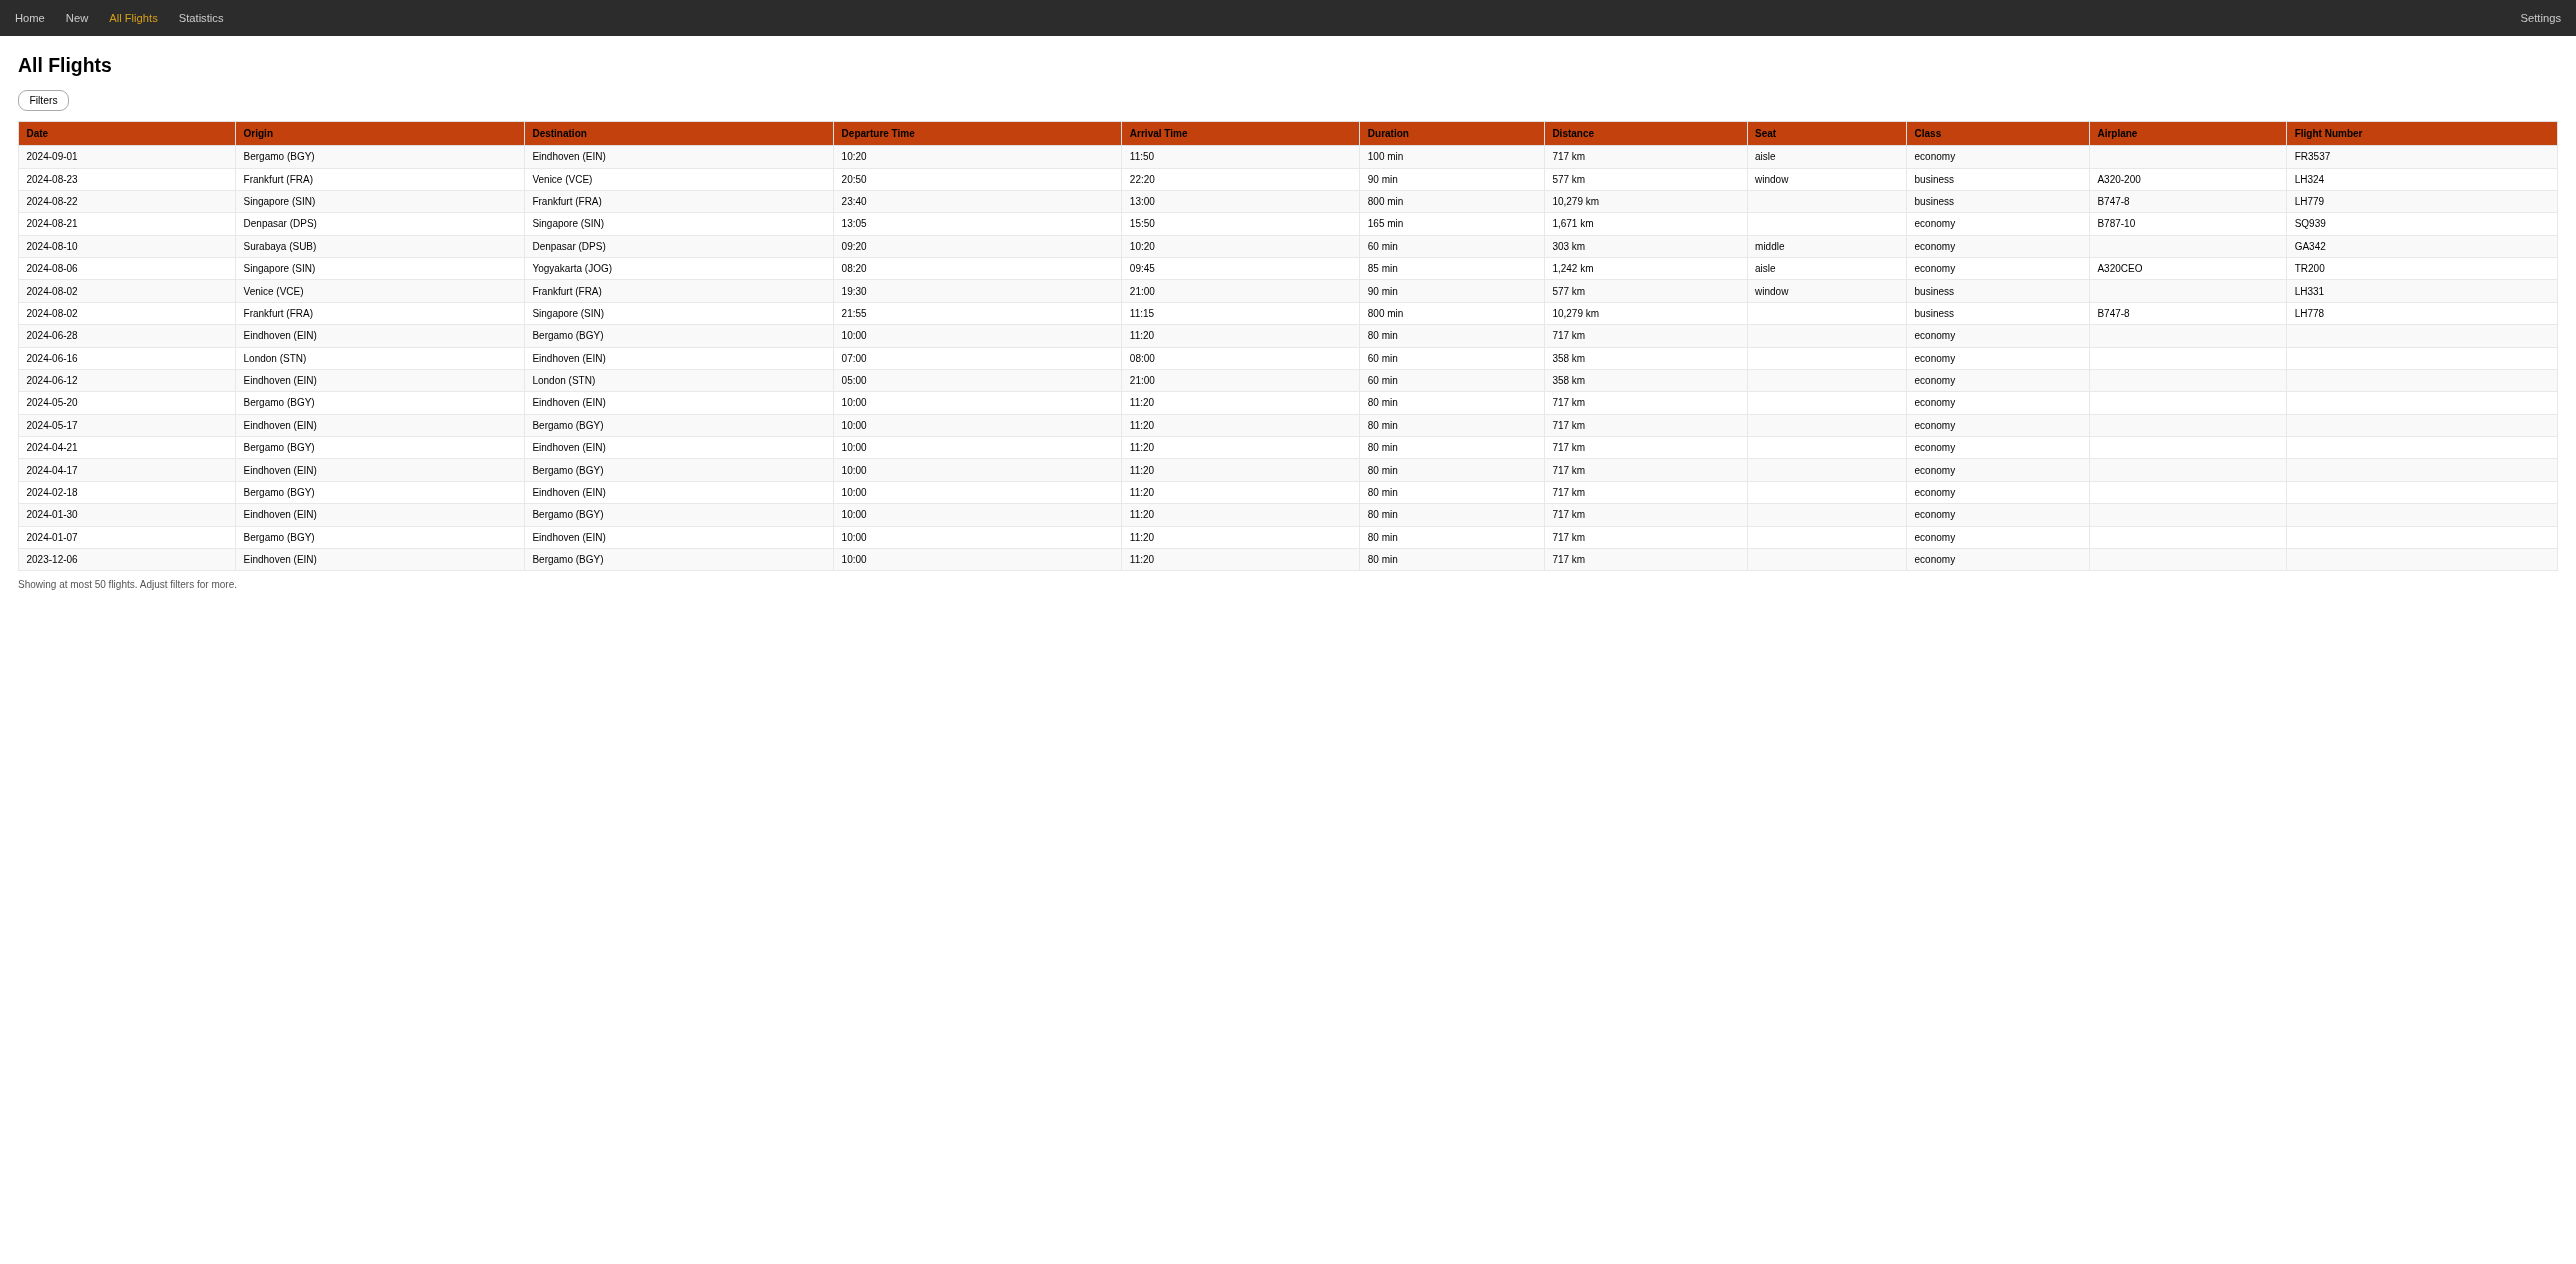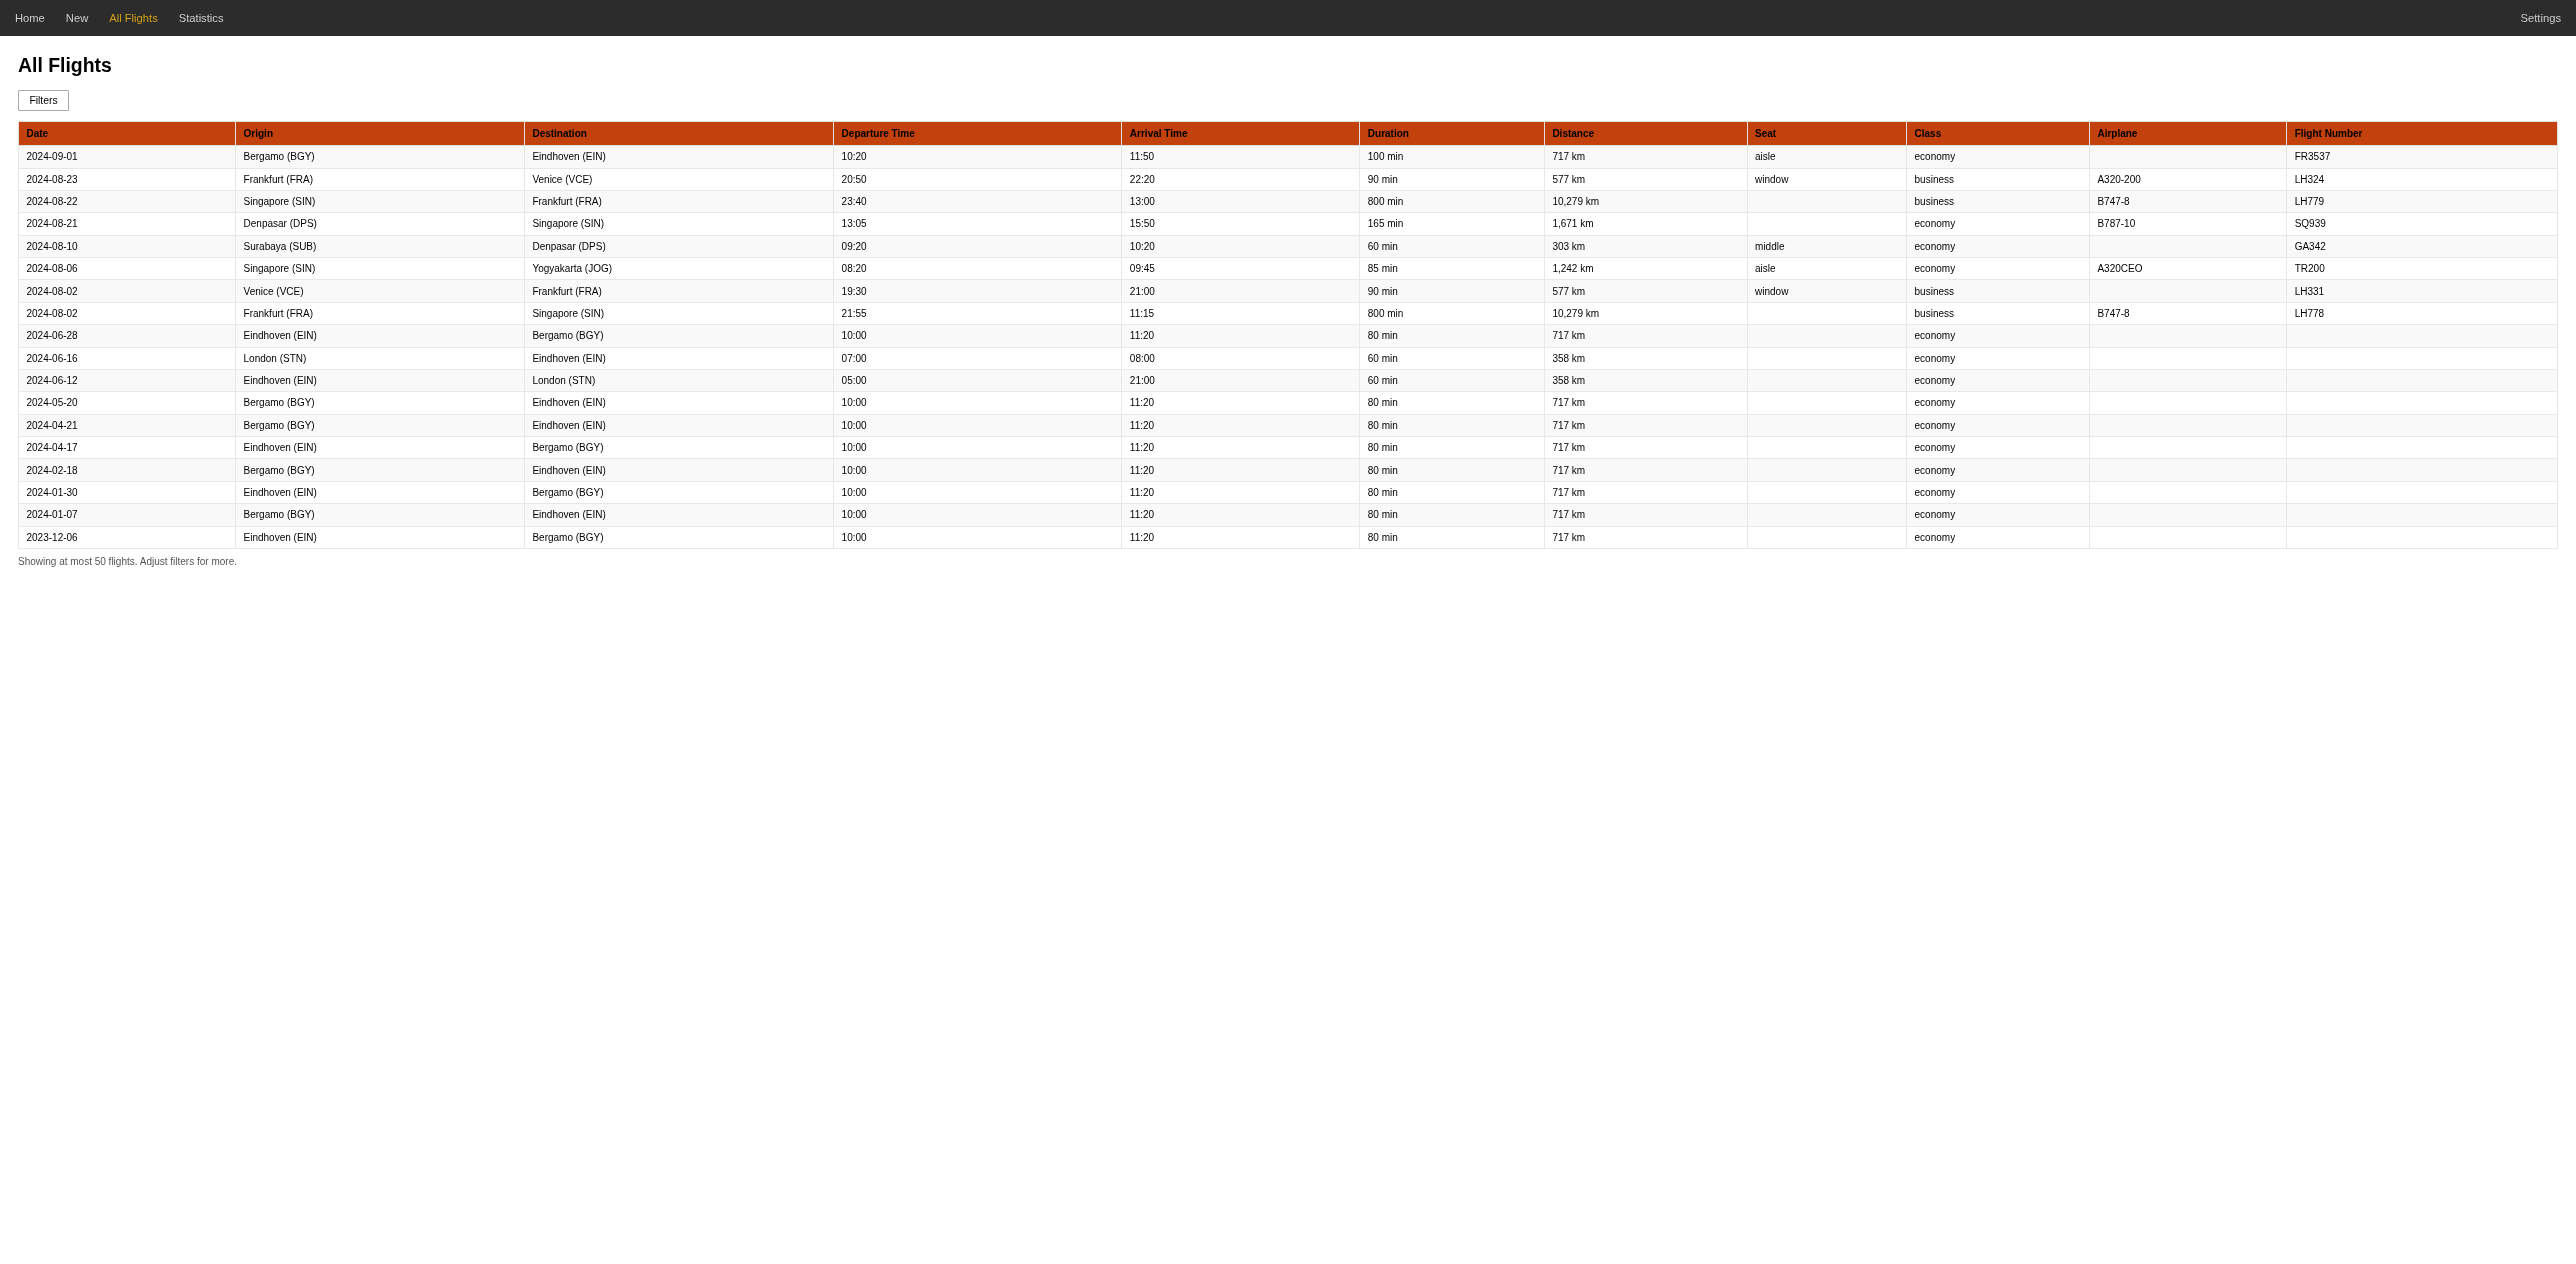--- a/index.html
+++ b/index.html
@@ -30,21 +30,21 @@
 
     
     .main { padding: 18px 18px 0 18px; }
 
     h1 { font-size: 19.4px; font-weight: 700; margin-bottom: 13.4px; }
 
     .filters-btn {
       border: 0.7px solid #aaa;
       background: #fff;
       padding: 3.7px 10.4px;
-      border-radius: 1px;
+      border-radius: 9px;
       font-size: 10.4px;
       cursor: pointer;
       margin-bottom: 10.4px;
     }
 
     table {
       width: 100%;
       border-collapse: collapse;
       font-size: 10px;
     }
@@ -259,20 +259,33 @@
           <td>10:00</td>
           <td>11:20</td>
           <td>80 min</td>
           <td>717 km</td>
           <td></td>
           <td>economy</td>
           <td></td>
           <td></td>
         </tr>
         <tr>
+          <td>2024-05-17</td>
+          <td>Eindhoven (EIN)</td>
+          <td>Bergamo (BGY)</td>
+          <td>10:00</td>
+          <td>11:20</td>
+          <td>80 min</td>
+          <td>717 km</td>
+          <td></td>
+          <td>economy</td>
+          <td></td>
+          <td></td>
+        </tr>
+        <tr>
           <td>2024-04-21</td>
           <td>Bergamo (BGY)</td>
           <td>Eindhoven (EIN)</td>
           <td>10:00</td>
           <td>11:20</td>
           <td>80 min</td>
           <td>717 km</td>
           <td></td>
           <td>economy</td>
           <td></td>

